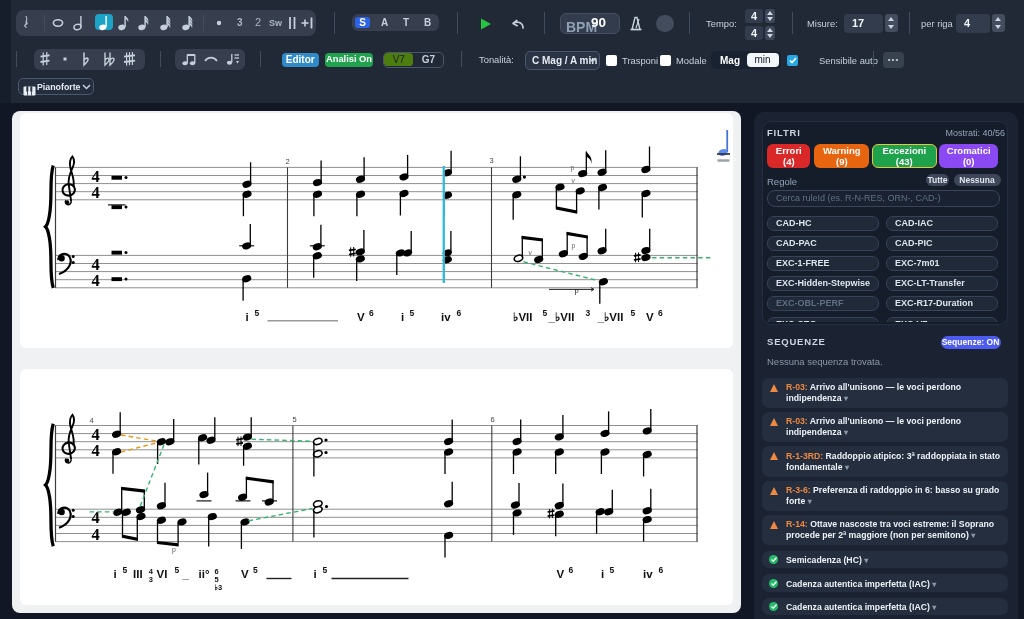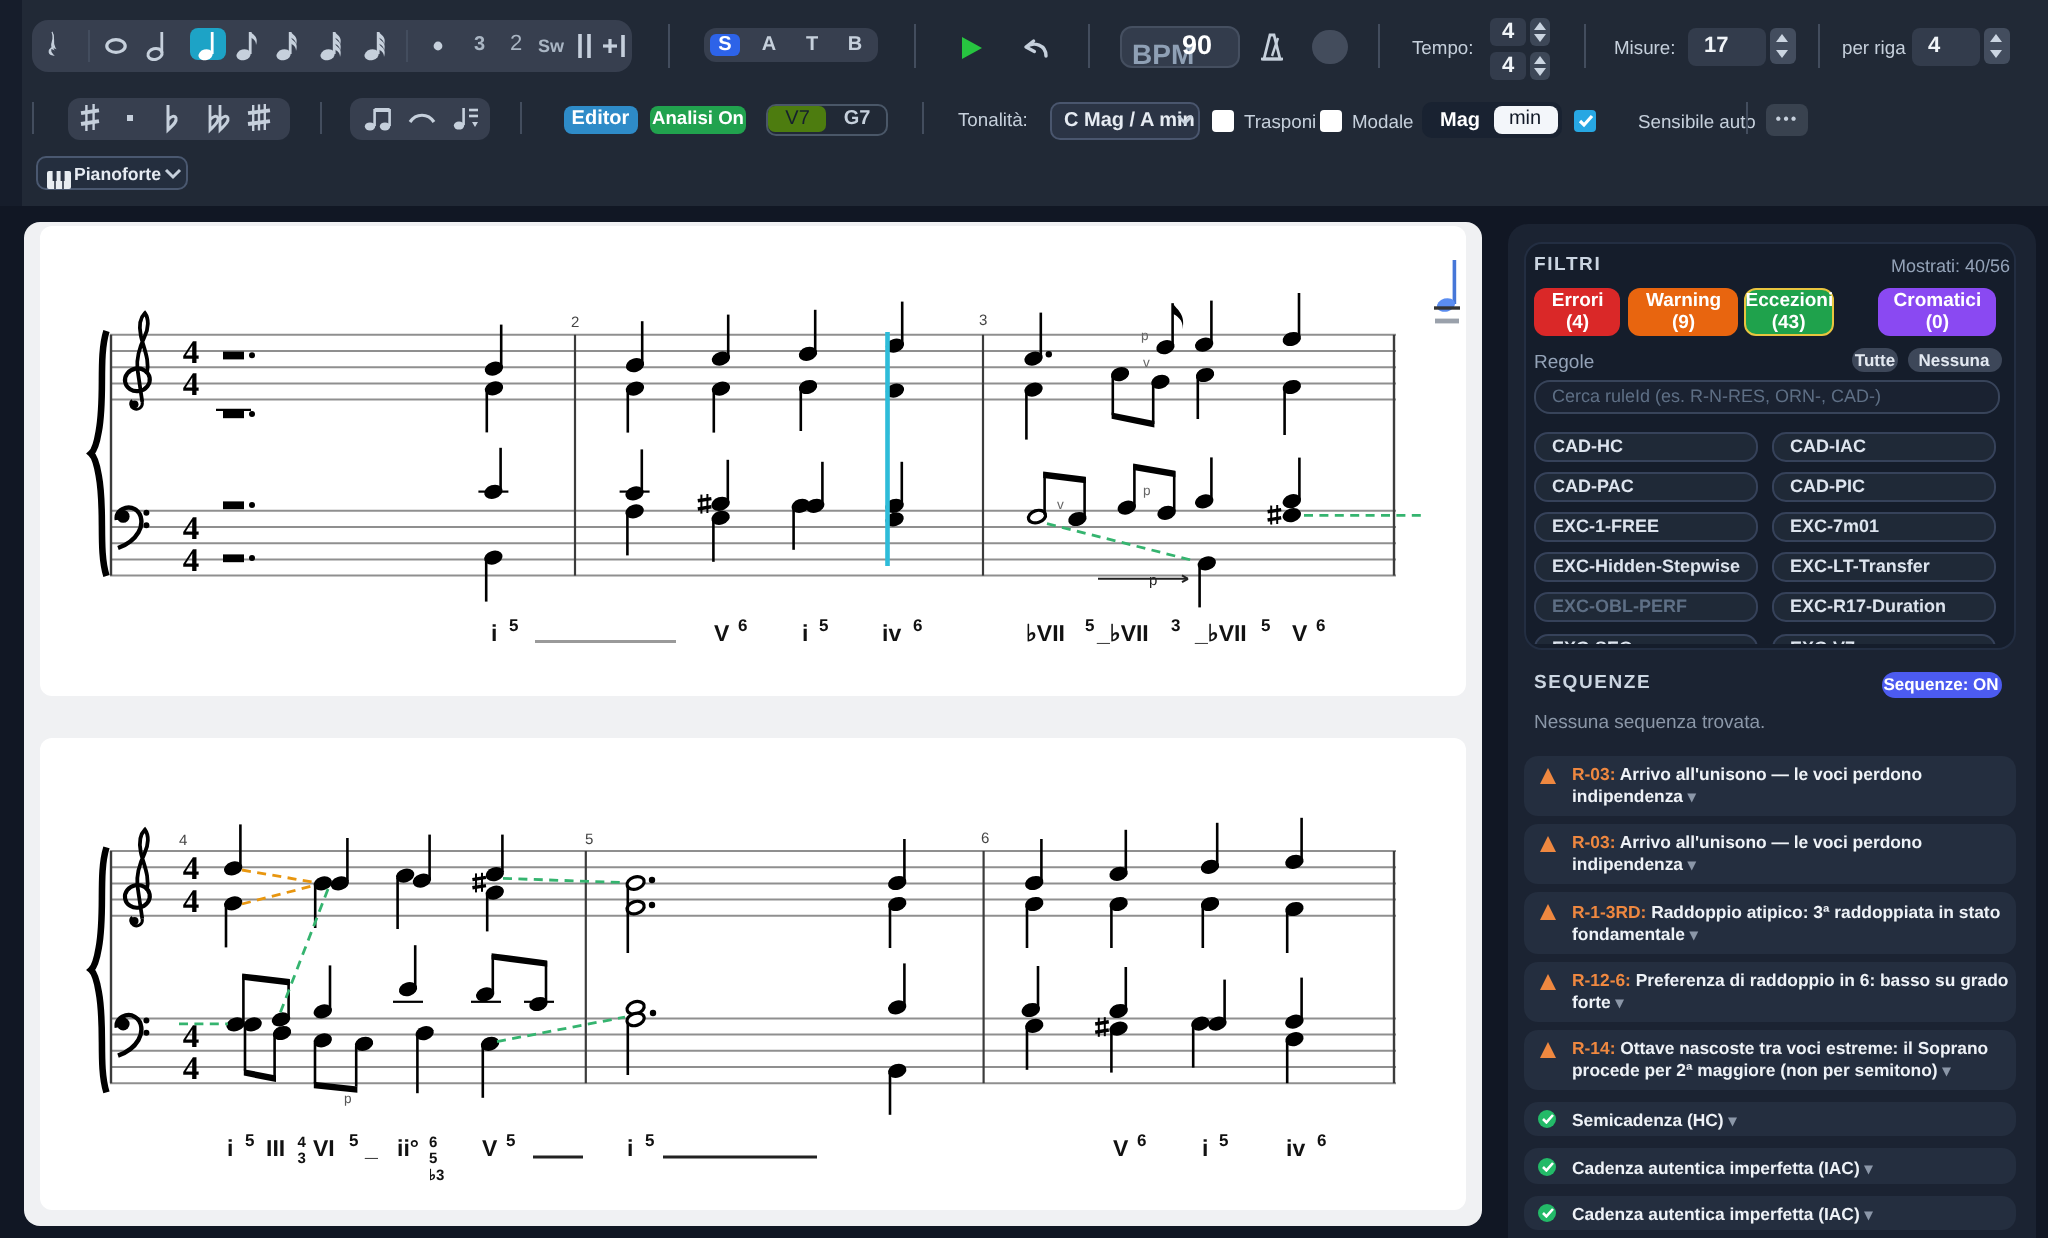--- a/index.html
+++ b/index.html
@@ -597,21 +597,21 @@
 <div class="abs" style="left:767px;top:127px;color:#cbd5e1;font-size:9.5px;font-weight:bold;letter-spacing:0.8px">FILTRI</div>
 <div class="abs" style="left:930px;top:127.5px;width:75px;color:#94a3b8;font-size:9px;text-align:right">Mostrati: 40/56</div>
 <div class="abs" style="left:767.3px;top:143.6px;width:43px;height:24.8px;background:#da2828;border-radius:6px;color:#fff;font-size:9.5px;font-weight:bold;text-align:center;display:flex;flex-direction:column;justify-content:center;line-height:11px">
     <span>Errori</span>
     <span>(4)</span>
   </div>
 <div class="abs" style="left:814.3px;top:143.6px;width:55px;height:24.8px;background:#e8650f;border-radius:6px;color:#fff;font-size:9.5px;font-weight:bold;text-align:center;display:flex;flex-direction:column;justify-content:center;line-height:11px">
     <span>Warning</span>
     <span>(9)</span>
   </div>
-<div class="abs" style="left:871.8px;top:143.6px;width:45px;height:24.8px;background:#1fa24c;border:1.8px solid #e8c53f;border-radius:6px;color:#fff;font-size:9.5px;font-weight:bold;text-align:center;display:flex;flex-direction:column;justify-content:center;line-height:11px">
+<div class="abs" style="left:871.8px;top:143.6px;width:65px;height:24.8px;background:#1fa24c;border:1.8px solid #e8c53f;border-radius:6px;color:#fff;font-size:9.5px;font-weight:bold;text-align:center;display:flex;flex-direction:column;justify-content:center;line-height:11px">
     <span>Eccezioni</span>
     <span>(43)</span>
   </div>
 <div class="abs" style="left:939.2px;top:143.6px;width:59px;height:24.8px;background:#8a49f2;border-radius:6px;color:#fff;font-size:9.5px;font-weight:bold;text-align:center;display:flex;flex-direction:column;justify-content:center;line-height:11px">
     <span>Cromatici</span>
     <span>(0)</span>
   </div>
 <div class="abs" style="left:767px;top:176px;color:#94a3b8;font-size:9.5px">Regole</div>
 <div class="abs" style="left:926px;top:173.5px;width:23px;height:12.5px;background:#3d4759;border-radius:6px;color:#e2e8f0;font-size:8.5px;font-weight:bold;text-align:center;line-height:12.5px">Tutte</div>
 <div class="abs" style="left:953.5px;top:173.5px;width:47px;height:12.5px;background:#3d4759;border-radius:6px;color:#e2e8f0;font-size:8.5px;font-weight:bold;text-align:center;line-height:12.5px">Nessuna</div>
@@ -629,21 +629,21 @@
     <div class="chip" style="left:124px;top:86.3px">EXC-R17-Duration</div>
     <div class="chip" style="left:5px;top:106.5px">EXC-SEQ</div>
     <div class="chip" style="left:124px;top:106.5px">EXC-V7</div>
   </div>
 <div class="abs" style="left:767px;top:336px;color:#cbd5e1;font-size:9.5px;font-weight:bold;letter-spacing:0.8px">SEQUENZE</div>
 <div class="abs" style="left:940.5px;top:335.5px;width:60px;height:13.5px;background:#4c5bf0;border-radius:7px;color:#fff;font-size:8.5px;font-weight:bold;text-align:center;line-height:13.5px">Sequenze: ON</div>
 <div class="abs" style="left:767px;top:356px;color:#8b97a8;font-size:9.5px">Nessuna sequenza trovata.</div>
 <div class="card" style="top:377.6px;height:30.5px"><div class="wtri"></div><span style="color:#ef8840">R-03: </span>Arrivo all'unisono — le voci perdono<br>indipendenza <span class="dn">▾</span></div>
 <div class="card" style="top:411.9px;height:30.5px"><div class="wtri"></div><span style="color:#ef8840">R-03: </span>Arrivo all'unisono — le voci perdono<br>indipendenza <span class="dn">▾</span></div>
 <div class="card" style="top:446.2px;height:30.5px"><div class="wtri"></div><span style="color:#ef8840">R-1-3RD: </span>Raddoppio atipico: 3ª raddoppiata in stato<br>fondamentale <span class="dn">▾</span></div>
-<div class="card" style="top:480.5px;height:30.5px"><div class="wtri"></div><span style="color:#ef8840">R-12-6: </span>Preferenza di raddoppio in 6: basso su grado<br>forte <span class="dn">▾</span></div>
+<div class="card" style="top:480.5px;height:30.5px"><div class="wtri"></div><span style="color:#ef8840">R-3-6: </span>Preferenza di raddoppio in 6: basso su grado<br>forte <span class="dn">▾</span></div>
 <div class="card" style="top:514.8px;height:30.5px"><div class="wtri"></div><span style="color:#ef8840">R-14: </span>Ottave nascoste tra voci estreme: il Soprano<br>procede per 2ª maggiore (non per semitono) <span class="dn">▾</span></div>
 <div class="card" style="top:550.5px;height:17.8px"><div class="gcirc"></div><svg style="position:absolute;left:9px;top:6.5px" width="6" height="5" viewBox="0 0 6 5">
       <polyline points="0.5,2.5 2.2,4.2 5.5,0.5" fill="none" stroke="#fff" stroke-width="1.3"></polyline>
     </svg>Semicadenza (HC) <span class="dn">▾</span></div>
 <div class="card" style="top:574.0px;height:17.8px"><div class="gcirc"></div><svg style="position:absolute;left:9px;top:6.5px" width="6" height="5" viewBox="0 0 6 5">
       <polyline points="0.5,2.5 2.2,4.2 5.5,0.5" fill="none" stroke="#fff" stroke-width="1.3"></polyline>
     </svg>Cadenza autentica imperfetta (IAC) <span class="dn">▾</span></div>
 <div class="card" style="top:597.5px;height:17.8px"><div class="gcirc"></div><svg style="position:absolute;left:9px;top:6.5px" width="6" height="5" viewBox="0 0 6 5">
       <polyline points="0.5,2.5 2.2,4.2 5.5,0.5" fill="none" stroke="#fff" stroke-width="1.3"></polyline>
     </svg>Cadenza autentica imperfetta (IAC) <span class="dn">▾</span></div>

